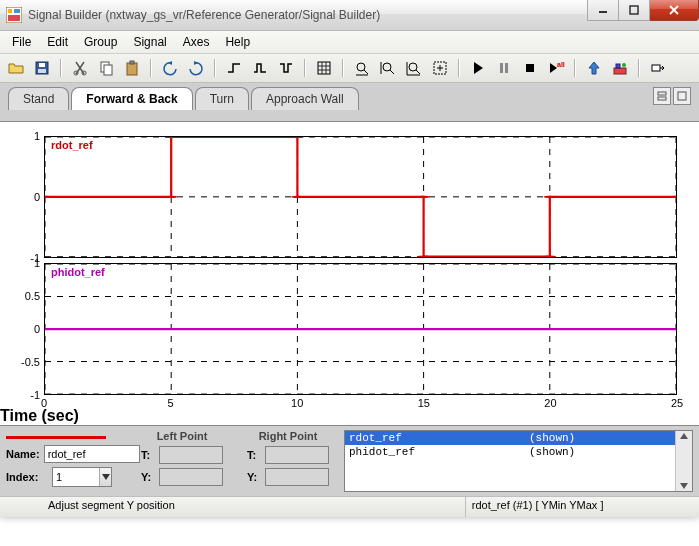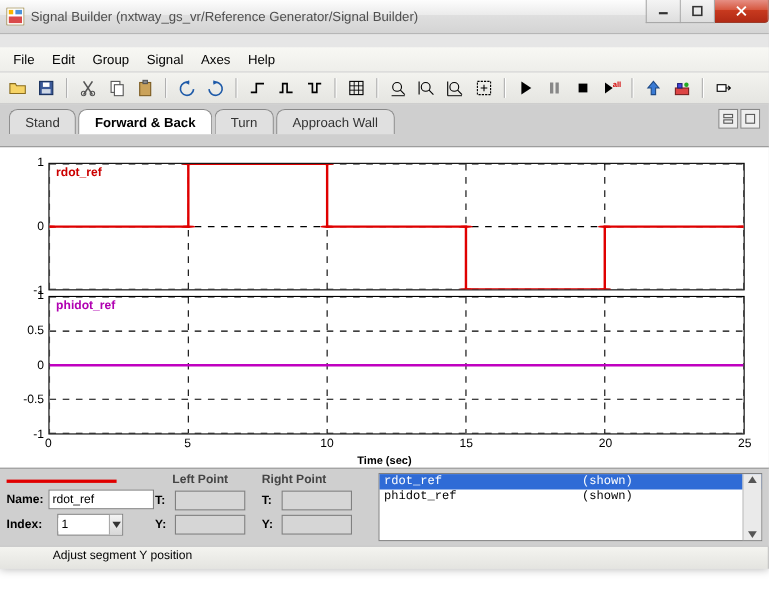--- a/index.html
+++ b/index.html
@@ -69,21 +69,20 @@
   .win-btn svg { display:block; }
 
   
   .menubar {
     height: 22px;
     background: linear-gradient(to bottom, #f8f8f4, #eeeeea);
     display: flex;
     align-items: center;
     padding: 0 4px;
     border-bottom: 1px solid #cfcfcf;
-    margin-top: 12px;
   }
   .menubar .menu-item {
     padding: 2px 8px;
   }
 
   
   .toolbar {
     height: 28px;
     background: linear-gradient(to bottom, #f3f3ef, #e5e5e1);
     display: flex;
@@ -212,23 +211,23 @@
     font-size: 11px;
   }
   .xtick {
     position:absolute;
     transform: translateX(-50%);
   }
   .xlabel {
     position:absolute;
     left:0; right:0;
     bottom: 0;
-    text-align:center;
+    text-align:left;
     font-weight: bold;
-    font-size: 10px;
+    font-size: 16px;
   }
 
   .sig-label {
     position: absolute;
     left: 6px;
     top: 2px;
     font-size: 11px;
   }
   .sig-label.red { color: #cc0000; font-weight: 600; }
   .sig-label.mag { color: #b100b1; font-weight: 600; }
@@ -675,21 +674,21 @@
       <div class="bp-row">
           <span class="bp-row-lbl" style="width:14px;">T:</span>
           <input class="txt-input disabled" style="width: 64px;" disabled="">
         </div>
       <div class="bp-row">
           <span class="bp-row-lbl" style="width:14px;">Y:</span>
           <input class="txt-input disabled" style="width: 64px;" disabled="">
         </div>
     </div>
 
-    <div class="bp-col" style="width:100px; ">
+    <div class="bp-col" style="width:100px; align-items:center;">
       <div class="bp-label">Right Point</div>
       <div class="bp-row">
           <span class="bp-row-lbl" style="width:14px;">T:</span>
           <input class="txt-input disabled" style="width: 64px;" disabled="">
         </div>
       <div class="bp-row">
           <span class="bp-row-lbl" style="width:14px;">Y:</span>
           <input class="txt-input disabled" style="width: 64px;" disabled="">
         </div>
     </div>
@@ -705,15 +704,16 @@
       </div>
       <div class="scroll">
         <div class="arrow up"></div>
         <div class="arrow dn"></div>
       </div>
     </div>
   </div>
 
   <div class="statusbar">
     <div class="cell left">Adjust segment Y position</div>
+    <div class="cell right">rdot_ref (#1)  [ YMin YMax ]</div>
   </div>
 
 </div>
 
 </body></html>

